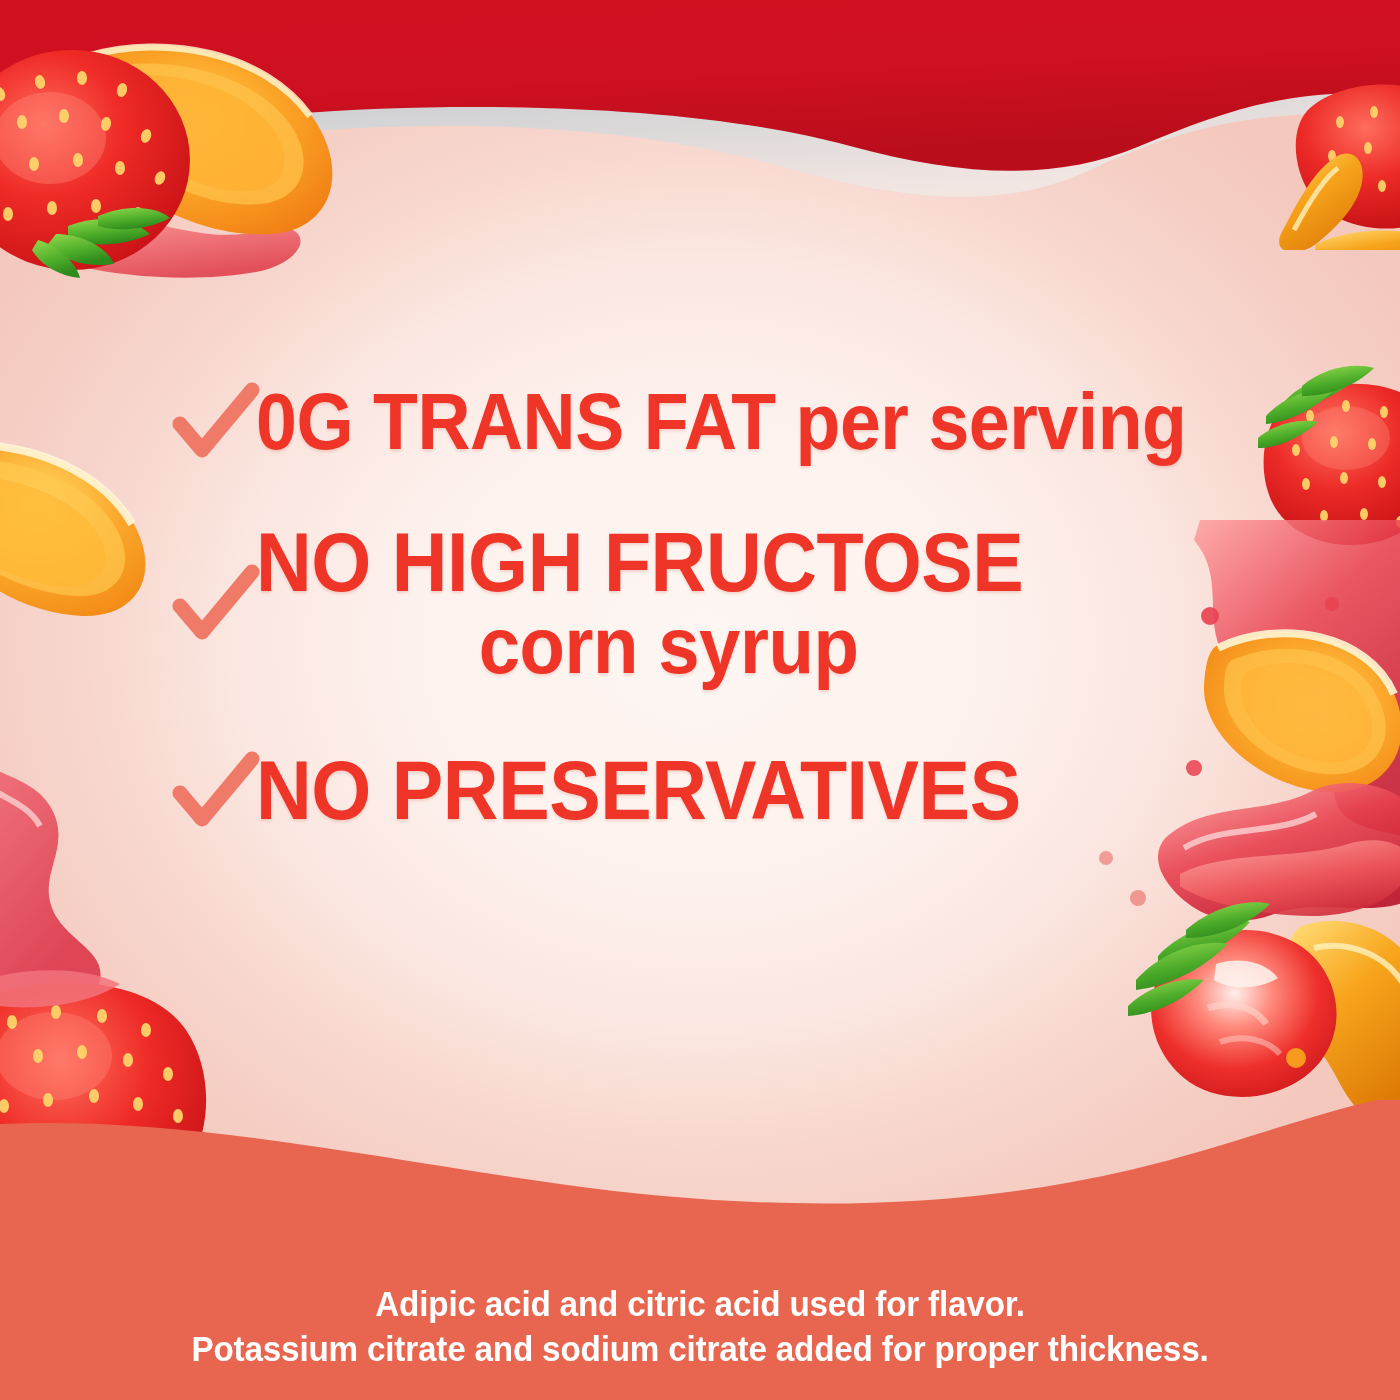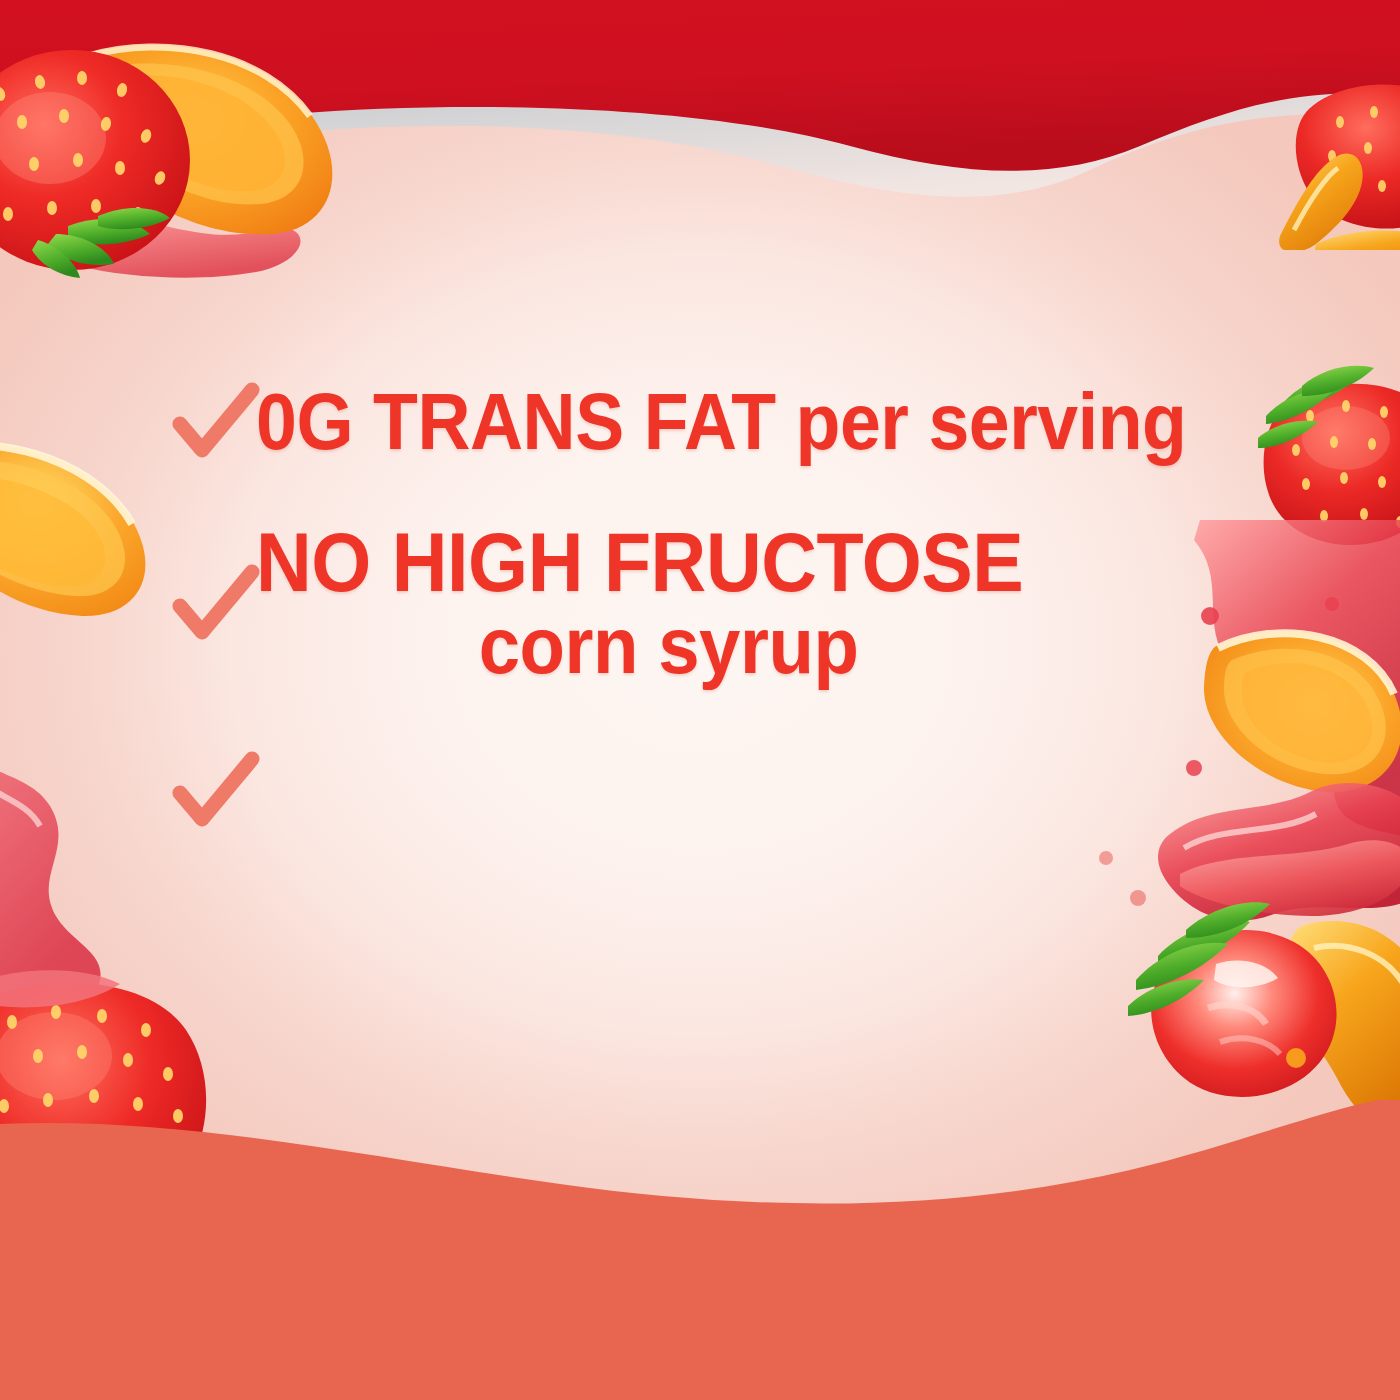--- a/index.html
+++ b/index.html
@@ -469,23 +469,30 @@
       <div class="claim-text">
         <span class="claim-line1">NO HIGH FRUCTOSE</span>
         <span class="claim-line2">corn syrup</span>
       </div>
     </div>
 
     <div class="claim claim-3">
       <svg class="check-icon" viewBox="0 0 94 94">
         <path d="M12,46 L34,72 L84,12" fill="none" stroke="#ef7a68" stroke-width="15" stroke-linecap="round" stroke-linejoin="round"></path>
       </svg>
+      <div class="claim-text">
+        <span class="claim-line1">NO PRESERVATIVES</span>
+      </div>
     </div>
 
   </div>
 
   <svg class="wave-layer wave-bottom" viewBox="0 0 1400 300" preserveAspectRatio="none">
     <path d="M0,24 C180,16 360,56 560,84 C760,112 950,112 1130,70
              C1240,44 1330,6 1400,-4 L1400,300 L0,300 Z" fill="#e8664f"></path>
   </svg>
 
+  <div id="footer-note">
+    <span>Adipic acid and citric acid used for flavor.</span>
+    <span>Potassium citrate and sodium citrate added for proper thickness.</span>
+  </div>
 
 </div>
 
 </body></html>

